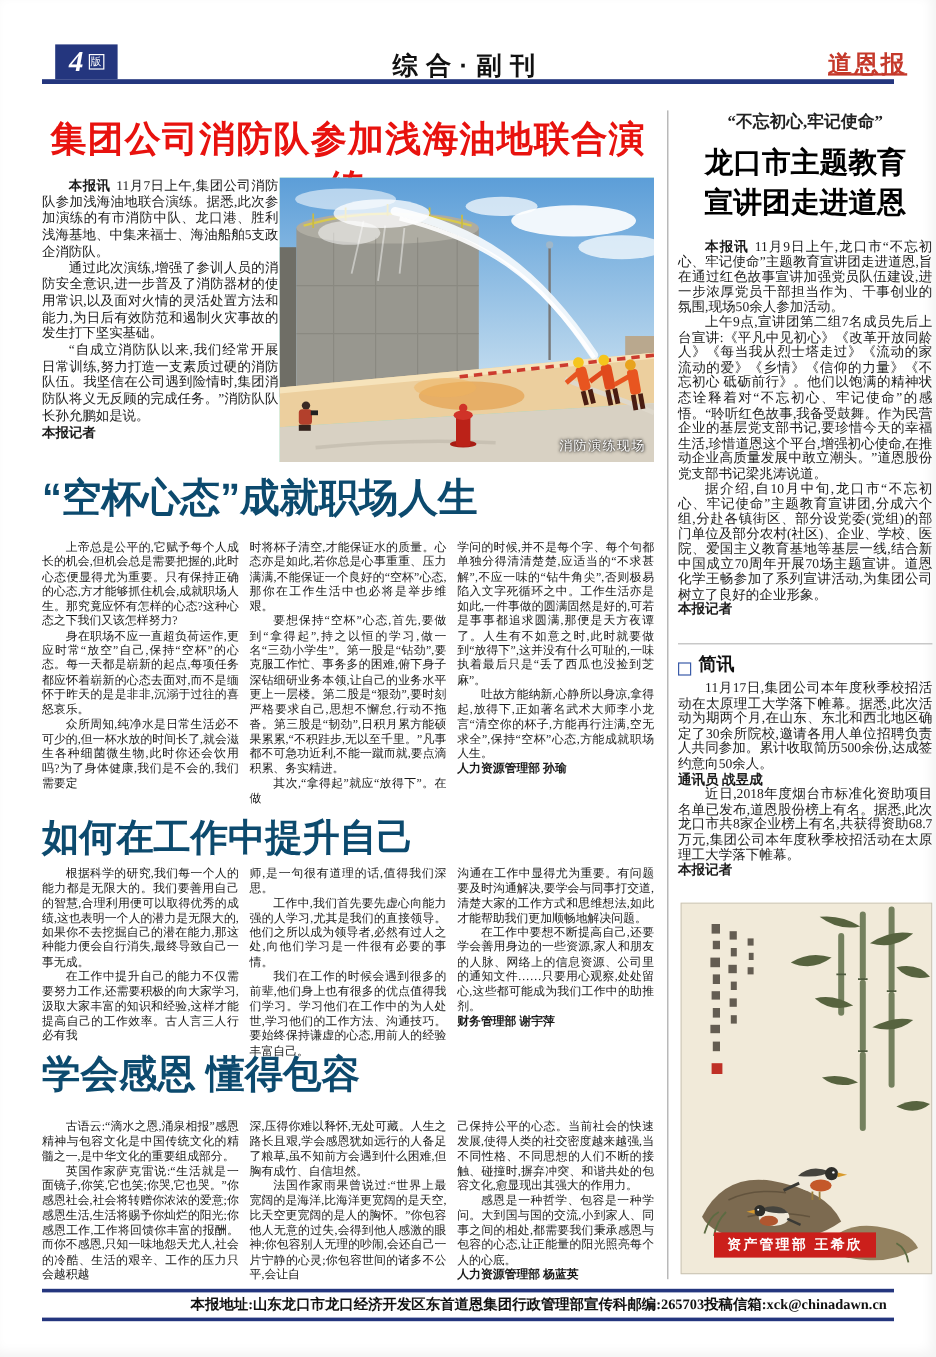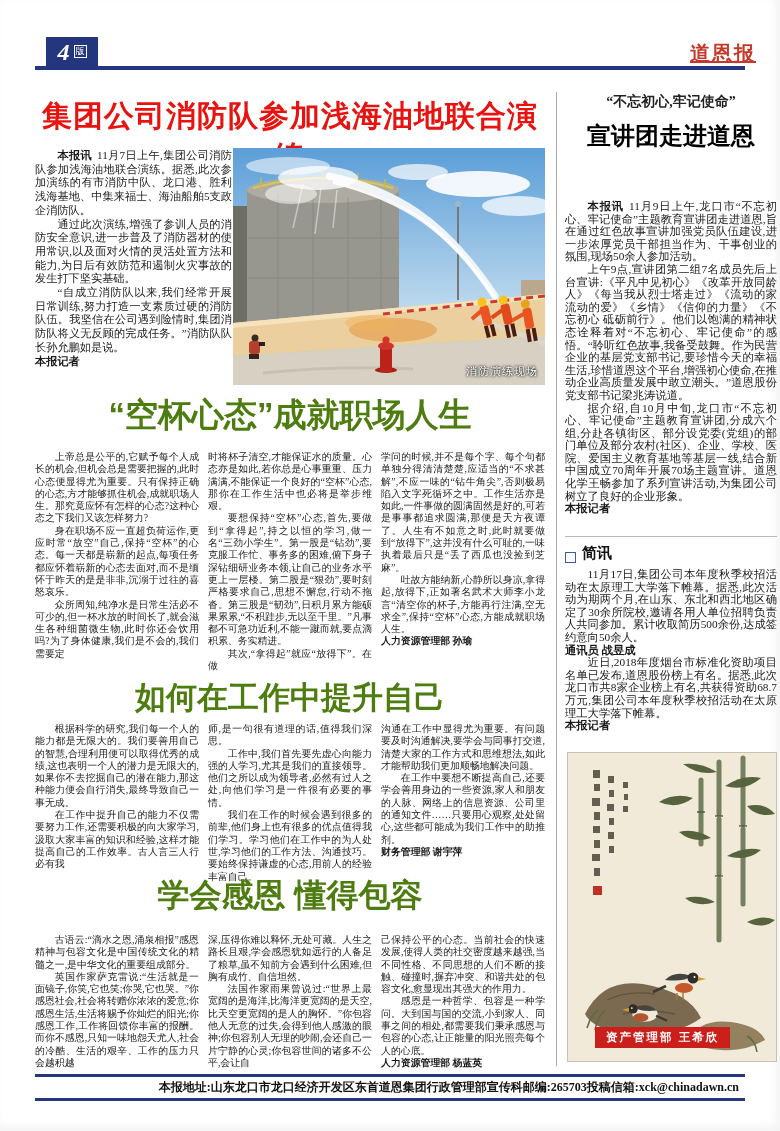--- a/index.html
+++ b/index.html
@@ -19,21 +19,21 @@
   .pagenum-box .lab { font-size:9px; border:1px solid #fff; padding:0 1px; line-height:11px; }
   .section-title { left:230px; top:41px; width:320px; text-align:center;
     font-family:"Liberation Sans","DejaVu Sans",sans-serif; font-weight:900; font-size:21px; letter-spacing:7px; color:#111; }
   .paper-name { left:684px; top:40px; width:72px; color:#c5392b; font-weight:bold;
     font-size:20px; letter-spacing:2px; text-align:right;text-decoration:underline; }
   .masthead-rule { left:35px; top:66px; width:710px; height:3.5px; background:#24367e; }
 
   
   .headline { left:35px; top:96px; width:510px; text-align:center; color:#e8120e;
     font-family:"Liberation Sans","DejaVu Sans",sans-serif; font-weight:900; font-size:30px; letter-spacing:1px; }
-  .big-title { width:510px; left:35px; text-align:center; color:#4d7c0f;
+  .big-title { width:510px; left:35px; text-align:left; color:#0c4a6e;
     font-family:"Liberation Sans","DejaVu Sans",sans-serif; font-weight:900; }
 
   
   .art1 { left:35px; top:149px; width:197px; }
   .art1 p { font-size:11.2px; line-height:13.7px; text-align:justify; text-indent:2em; }
   .cols { left:35px; width:510px; display:flex; gap:9px; }
   .col { width:164px; }
   .col p { font-size:9.9px; line-height:12.3px; text-align:justify; text-indent:2em; }
   p.cont { text-indent:0 !important; }
   .byline { text-indent:0 !important; text-align:left;
@@ -71,20 +71,21 @@
 </style>
 </head>
 <body>
 
 <div class="page">
 
   <div class="abs pagenum-box">
     <span class="num">4</span>
     <span class="lab">版</span>
   </div>
+  <div class="abs section-title">综合·副刊</div>
   <div class="abs paper-name">道恩报</div>
   <div class="abs masthead-rule"></div>
 
   <div class="abs headline">集团公司消防队参加浅海油地联合演练</div>
 
   <div class="abs art1">
     <p><b class="lead">本报讯</b><span>11月7日上午,集团公司消防队参加浅海油地联合演练。据悉,此次参加演练的有市消防中队、龙口港、胜利浅海基地、中集来福士、海油船舶5支政企消防队。</span></p>
     <p>通过此次演练,增强了参训人员的消防安全意识,进一步普及了消防器材的使用常识,以及面对火情的灵活处置方法和能力,为日后有效防范和遏制火灾事故的发生打下坚实基础。</p>
     <p>“自成立消防队以来,我们经常开展日常训练,努力打造一支素质过硬的消防队伍。我坚信在公司遇到险情时,集团消防队将义无反顾的完成任务。”消防队队长孙允鹏如是说。</p>
     <p class="byline">本报记者</p>
@@ -239,20 +240,21 @@
     <div class="col">
       <p class="cont">己保持公平的心态。当前社会的快速发展,使得人类的社交密度越来越强,当不同性格、不同思想的人们不断的接触、碰撞时,摒弃冲突、和谐共处的包容文化,愈显现出其强大的作用力。</p>
       <p>感恩是一种哲学、包容是一种学问。大到国与国的交流,小到家人、同事之间的相处,都需要我们秉承感恩与包容的心态,让正能量的阳光照亮每个人的心底。</p>
       <p class="byline">人力资源管理部 杨蓝英</p>
     </div>
   </div>
 
   <div class="abs vrule"></div>
   <div class="abs kicker">“不忘初心,牢记使命”</div>
   <div class="abs rtitle">
+    <div>龙口市主题教育</div>
     <div>宣讲团走进道恩</div>
   </div>
   <div class="abs rbody">
     <p><b class="lead">本报讯</b><span>11月9日上午,龙口市“不忘初心、牢记使命”主题教育宣讲团走进道恩,旨在通过红色故事宣讲加强党员队伍建设,进一步浓厚党员干部担当作为、干事创业的氛围,现场50余人参加活动。</span></p>
     <p>上午9点,宣讲团第二组7名成员先后上台宣讲:《平凡中见初心》《改革开放同龄人》《每当我从烈士塔走过》《流动的家 流动的爱》《乡情》《信仰的力量》《不忘初心 砥砺前行》。他们以饱满的精神状态诠释着对“不忘初心、牢记使命”的感悟。“聆听红色故事,我备受鼓舞。作为民营企业的基层党支部书记,要珍惜今天的幸福生活,珍惜道恩这个平台,增强初心使命,在推动企业高质量发展中敢立潮头。”道恩股份党支部书记梁兆涛说道。</p>
     <p>据介绍,自10月中旬,龙口市“不忘初心、牢记使命”主题教育宣讲团,分成六个组,分赴各镇街区、部分设党委(党组)的部门单位及部分农村(社区)、企业、学校、医院、爱国主义教育基地等基层一线,结合新中国成立70周年开展70场主题宣讲。道恩化学王畅参加了系列宣讲活动,为集团公司树立了良好的企业形象。</p>
     <p class="byline">本报记者</p>
   </div>
 
   <div class="abs sep"></div>

